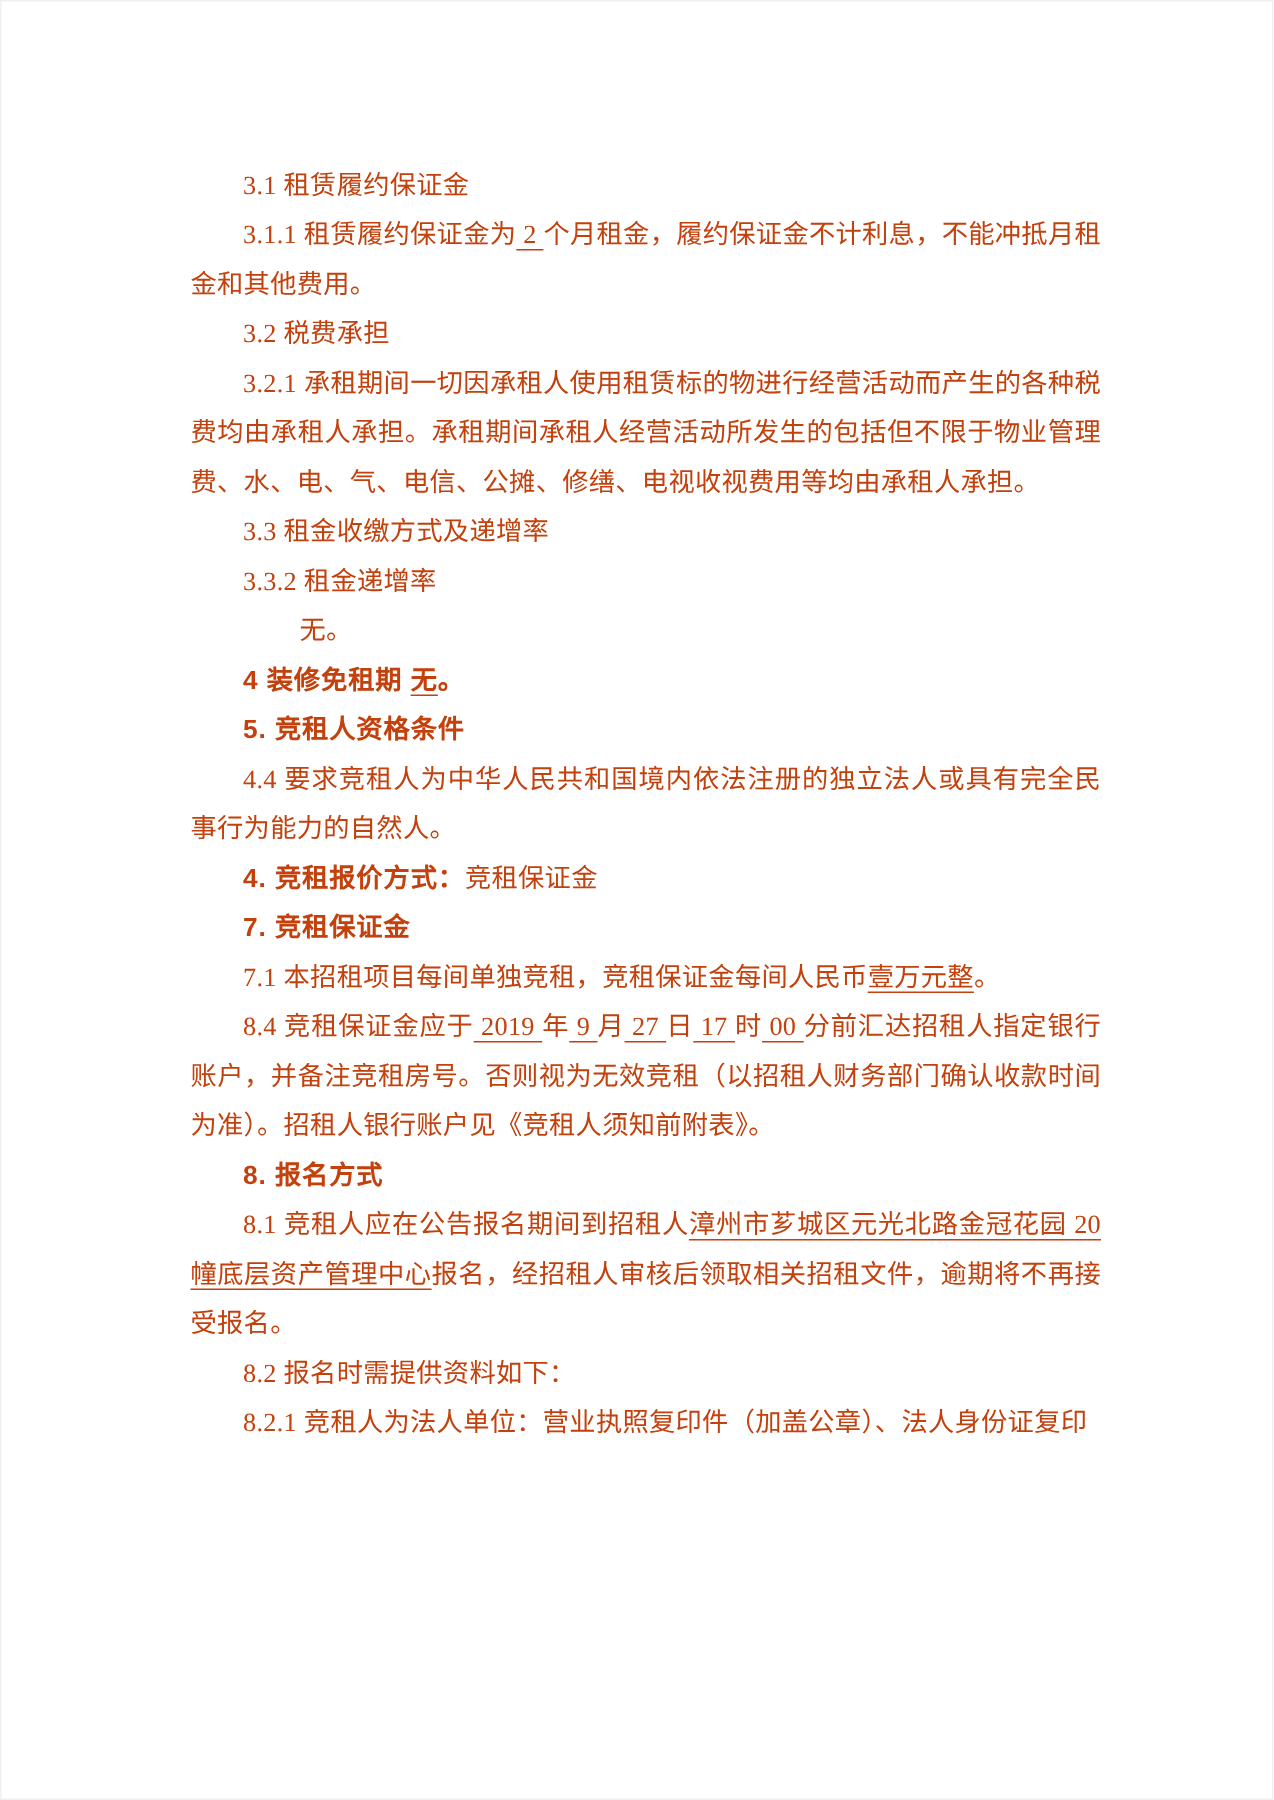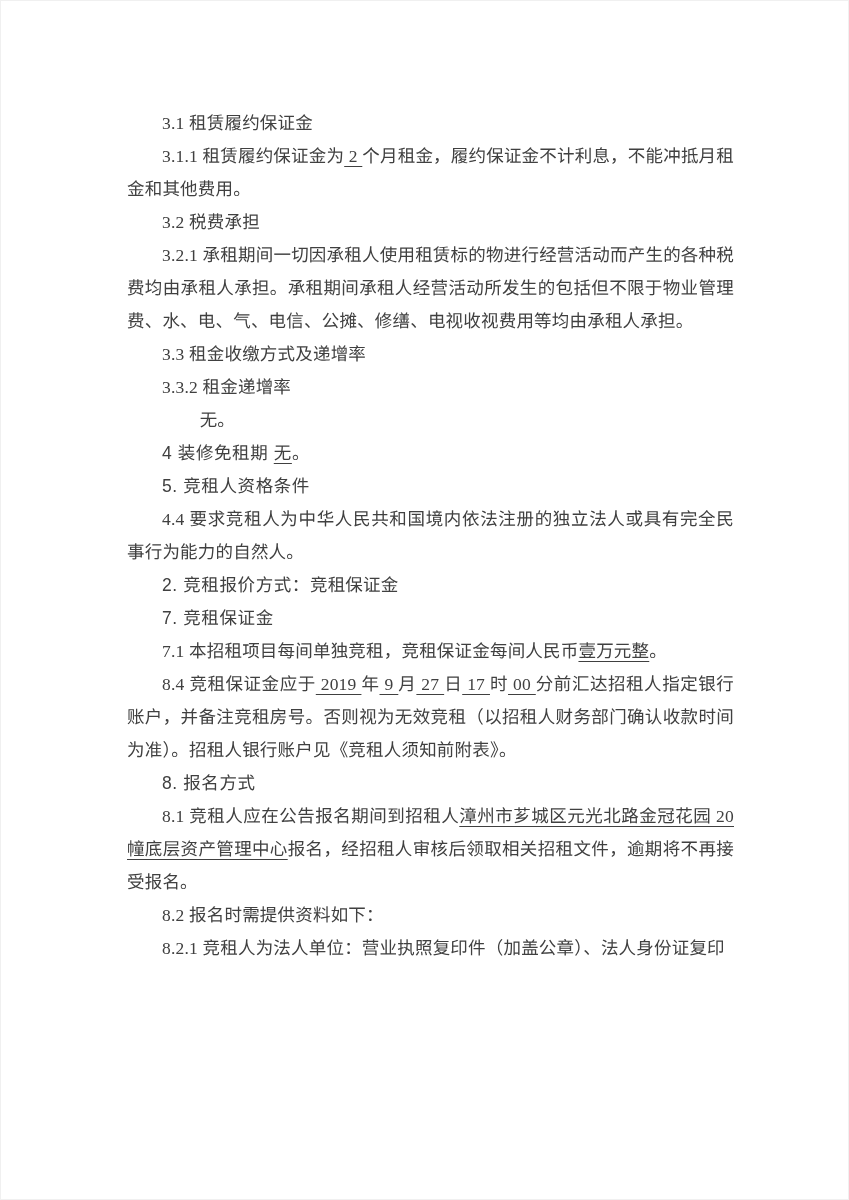--- a/index.html
+++ b/index.html
@@ -9,42 +9,42 @@
   }
   .page {
     position: relative;
     width: 849px;
     height: 1200px;
     margin: 0 auto;
     background: #ffffff;
     box-shadow: inset 0 0 0 1px #f0f0f0;
     overflow: hidden;
     font-family: "Liberation Serif", "DejaVu Serif", serif;
-    color: #404040;
+    color: #c2410c;
   }
   .doc-body {
     position: absolute;
     top: 107px;
     left: 127px;
     width: 607px;
     font-size: 17.5px;
     line-height: 33px;
     text-align: justify;
     letter-spacing: 0.2px;
   }
   .doc-body p {
     margin: 0;
     padding: 0;
     text-indent: 2em;
   }
   .doc-body p.deep {
     text-indent: 4.15em;
   }
   .doc-body span.b {
-    font-weight: 400;
+    font-weight: 700;
     font-family: "Liberation Sans", "DejaVu Sans", sans-serif;
     letter-spacing: 0.6px;
   }
   .doc-body span.u {
     text-decoration: underline;
     text-decoration-thickness: 1px;
     text-underline-offset: 4px;
   }
 </style>
 </head>
@@ -55,21 +55,21 @@
       <p><span>3.1 租赁履约保证金</span></p>
       <p><span>3.1.1 租赁履约保证金为</span><span class="u"> 2 </span><span>个月租金，履约保证金不计利息，不能冲抵月租金和其他费用。</span></p>
       <p><span>3.2 税费承担</span></p>
       <p><span>3.2.1 承租期间一切因承租人使用租赁标的物进行经营活动而产生的各种税费均由承租人承担。承租期间承租人经营活动所发生的包括但不限于物业管理费、水、电、气、电信、公摊、修缮、电视收视费用等均由承租人承担。</span></p>
       <p><span>3.3 租金收缴方式及递增率</span></p>
       <p><span>3.3.2 租金递增率</span></p>
       <p class="deep"><span>无。</span></p>
       <p><span class="b">4 装修免租期 </span><span class="b u">无</span><span class="b">。</span></p>
       <p><span class="b">5. 竞租人资格条件</span></p>
       <p><span>4.4 要求竞租人为中华人民共和国境内依法注册的独立法人或具有完全民事行为能力的自然人。</span></p>
-      <p><span class="b">2. 竞租报价方式：</span><span>竞租保证金</span></p>
+      <p><span class="b">4. 竞租报价方式：</span><span>竞租保证金</span></p>
       <p><span class="b">7. 竞租保证金</span></p>
       <p><span>7.1 本招租项目每间单独竞租，竞租保证金每间人民币</span><span class="u">壹万元整</span><span>。</span></p>
       <p><span>8.4 竞租保证金应于</span><span class="u"> 2019 </span><span>年</span><span class="u"> 9 </span><span>月</span><span class="u"> 27 </span><span>日</span><span class="u"> 17 </span><span>时</span><span class="u"> 00 </span><span>分前汇达招租人指定银行账户，并备注竞租房号。否则视为无效竞租（以招租人财务部门确认收款时间为准）。招租人银行账户见《竞租人须知前附表》。</span></p>
       <p><span class="b">8. 报名方式</span></p>
       <p><span>8.1 竞租人应在公告报名期间到招租人</span><span class="u">漳州市芗城区元光北路金冠花园 20 幢底层资产管理中心</span><span>报名，经招租人审核后领取相关招租文件，逾期将不再接受报名。</span></p>
       <p><span>8.2 报名时需提供资料如下：</span></p>
       <p><span>8.2.1 竞租人为法人单位：营业执照复印件（加盖公章）、法人身份证复印</span></p>
     </div>
 </div>
 

